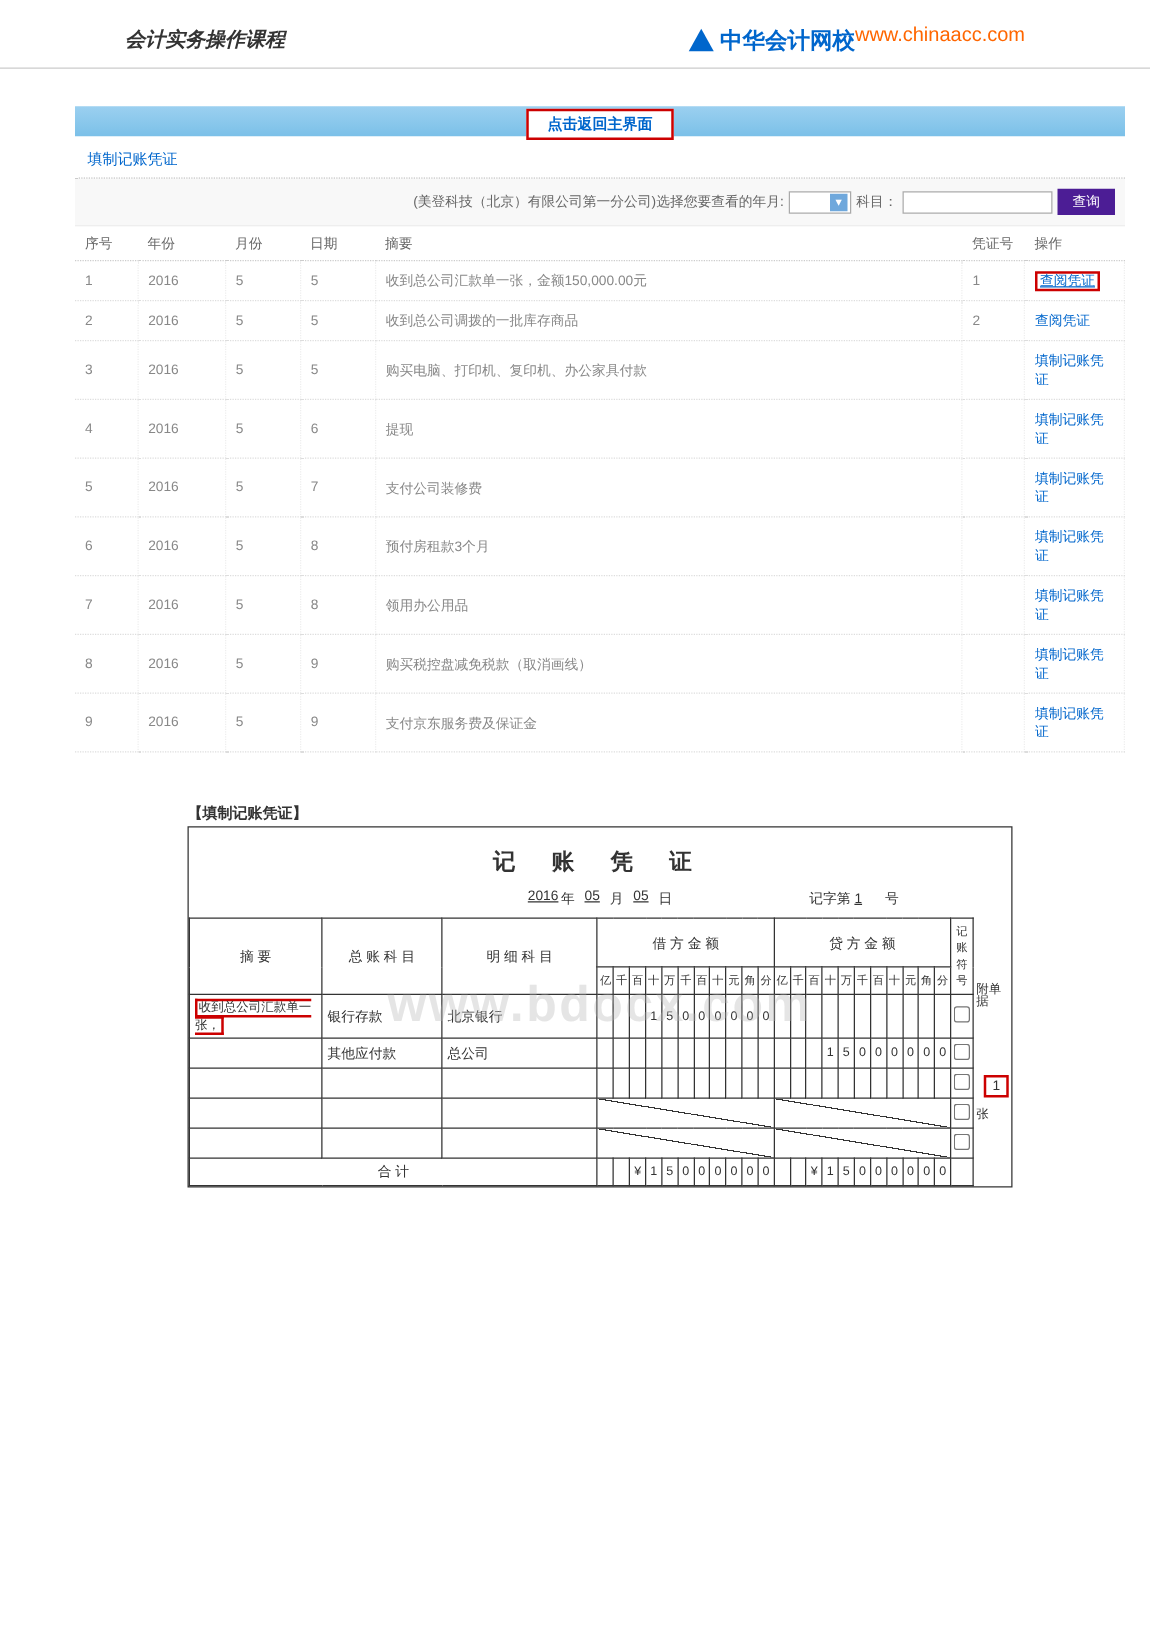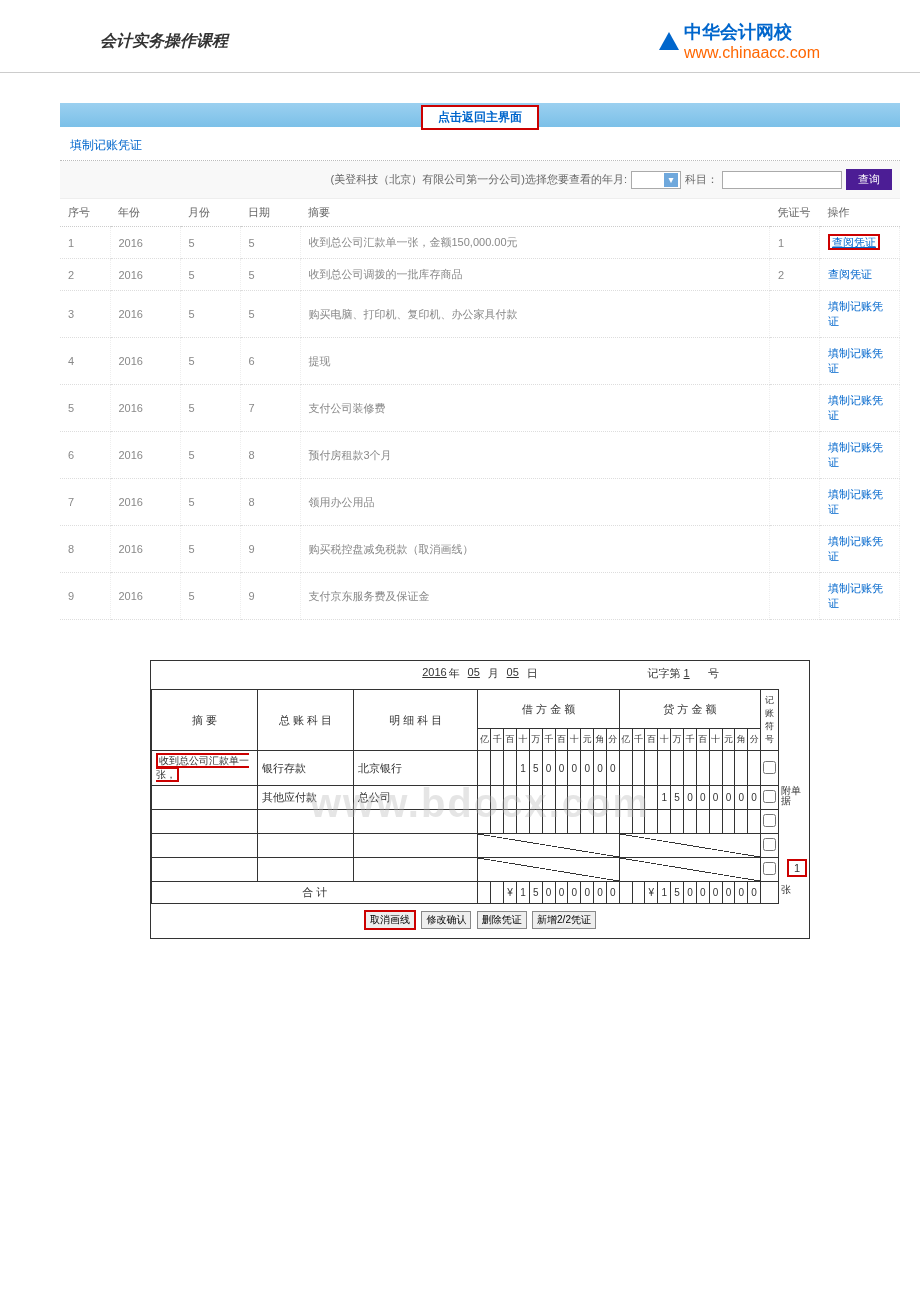--- a/index.html
+++ b/index.html
@@ -2,21 +2,21 @@
 <html><head>
   <meta charset="utf-8">
   <style>
     * { margin: 0; padding: 0; box-sizing: border-box; }
     body { font-family: "Microsoft YaHei", Arial, sans-serif; font-size: 12px; color: #333; background: #fff; width: 920px; margin: 0 auto; }
     
     .page-header { display: flex; justify-content: space-between; align-items: center; padding: 20px 100px 10px 100px; border-bottom: 1px solid #ccc; }
     .page-header .title { font-size: 16px; font-weight: bold; font-style: italic; color: #333; }
     .logo { display: flex; align-items: center; gap: 5px; }
     .logo-icon { width: 0; height: 0; border-left: 10px solid transparent; border-right: 10px solid transparent; border-bottom: 18px solid #0066cc; position: relative; }
-    .logo-text { display: flex; flex-direction: column; }
+    .logo-text { display: flex; flex-direction: row; }
     .logo-cn { font-size: 18px; font-weight: bold; color: #0066cc; }
     .logo-url { font-size: 16px; color: #ff6600; }
     
     .main-content { padding: 30px 20px 20px 20px; margin-left: 40px; }
     
     .top-bar { background: linear-gradient(#9bd0f0, #7bc0e8); height: 24px; position: relative; margin-bottom: 2px; }
     .return-btn { position: absolute; left: 50%; transform: translateX(-50%); top: 2px; background: #fff; color: #0066cc; font-size: 12px; padding: 2px 15px; border: 2px solid #cc0000; font-weight: bold; }
     
     .section-title { color: #0066cc; font-size: 12px; padding: 8px 10px 6px 10px; border-bottom: 1px dotted #bbb; }
     
@@ -201,22 +201,26 @@
           <td>5</td>
           <td>9</td>
           <td>支付京东服务费及保证金</td>
           <td></td>
           <td><a href="#" class="op-link">填制记账凭证</a></td>
         </tr>
       </tbody>
   </table>
 
   <div class="voucher-form-section">
+    <div class="form-title">【填制记账凭证】</div>
     <div class="voucher-form">
       <div class="watermark">www.bdocx.com</div>
+      <div class="form-header">
+          <div class="main-title">记 账 凭 证</div>
+        </div>
       <div class="form-subheader">
         <span class="date-part">
           <u>2016</u>
             <span>年</span>
           <u>05</u>
             <span>月</span>
           <u>05</u>
             <span>日</span>
         </span>
         <span class="record-no">
@@ -393,22 +397,16 @@
 
       <div class="side-label" style="top:125px; writing-mode:horizontal-tb; line-height:1;">
         <span>附单据</span>
       </div>
       <div class="side-count-box">
           <span>1</span>
         </div>
       <div class="side-label" style="top:222px; writing-mode:horizontal-tb;">张</div>
 
 
-      <div class="action-buttons">
-        <button class="highlight">取消画线</button>
-        <button>修改确认</button>
-        <button>删除凭证</button>
-        <button>新增2/2凭证</button>
-      </div>
     </div>
   </div>
 
 </div>
 
 </body></html>

